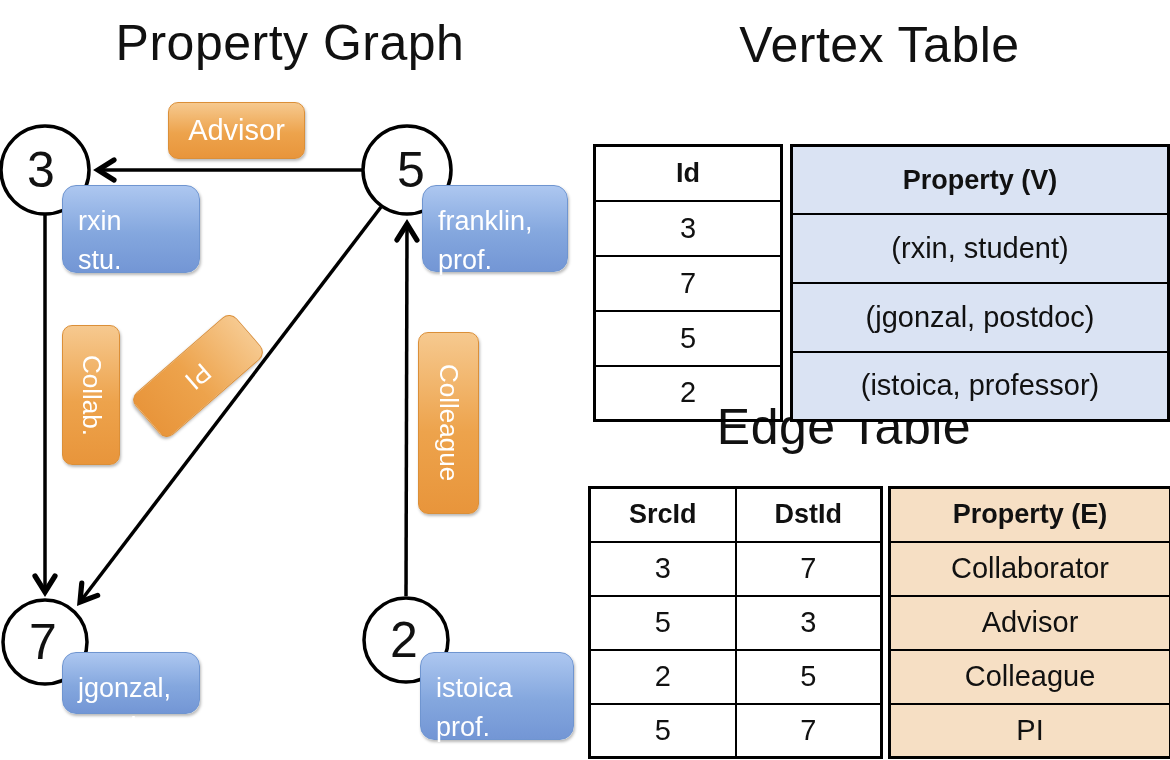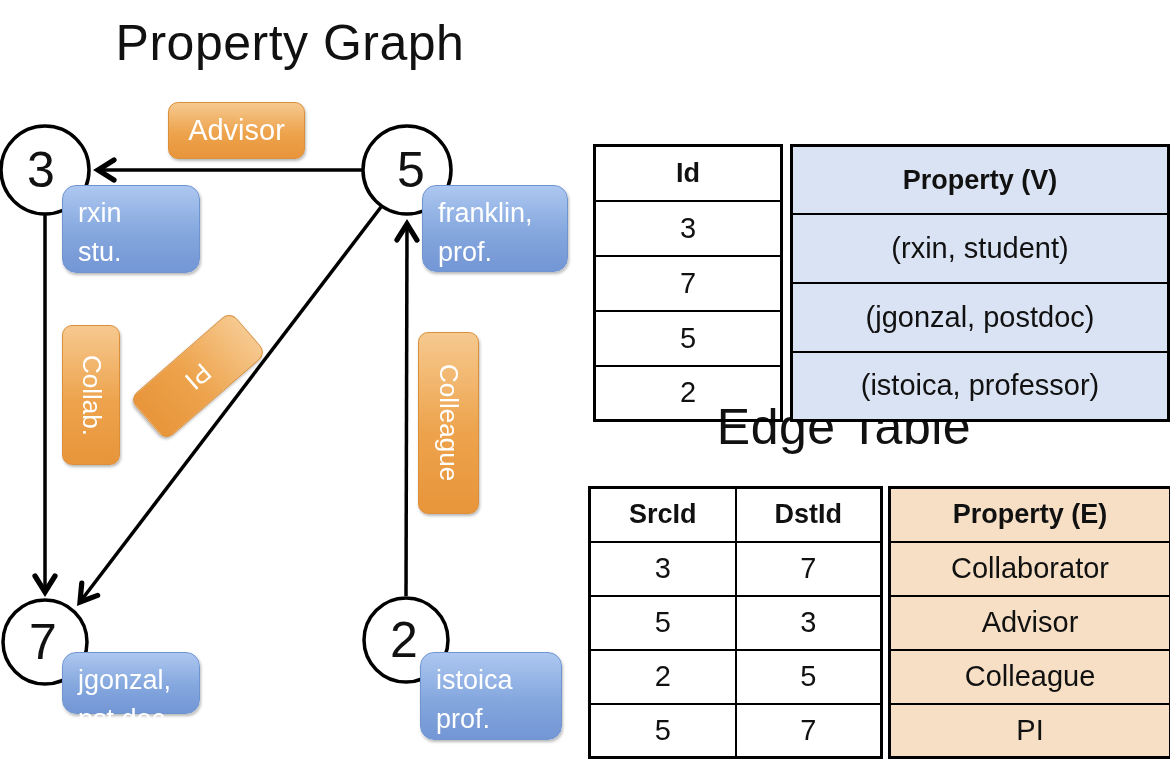--- a/index.html
+++ b/index.html
@@ -23,26 +23,26 @@
   #elabel-advisor{left:168px;top:102px;width:135px;height:55px;}
   #elabel-collab{left:62px;top:325px;width:56px;height:138px;}
   #elabel-pi{left:170px;top:309px;width:54px;height:132px;transform:rotate(49deg);}
   #elabel-colleague{left:418px;top:332px;width:59px;height:180px;}
 
   
   .nlabel{position:absolute;color:#fff;border-radius:14px;border:1px solid #6f95d0;
     background:linear-gradient(180deg,#accTe 0%,#7396d5 100%);
     background:linear-gradient(180deg,#adc7f0 0%,#84a7de 55%,#7396d5 100%);
     box-shadow:1px 2px 3px rgba(0,0,0,0.28);font-size:27px;line-height:1.45;
-    padding:8px 0 0 15px;box-sizing:border-box;}
+    padding:16px 0 0 15px;box-sizing:border-box;}
   .nlabel span{display:block;}
   #nlabel-3{left:62px;top:185px;width:138px;height:88px;}
   #nlabel-5{left:422px;top:185px;width:146px;height:87px;}
   #nlabel-7{left:62px;top:652px;width:138px;height:62px;}
-  #nlabel-2{left:420px;top:652px;width:142px;height:88px;}
+  #nlabel-2{left:420px;top:652px;width:154px;height:88px;}
 
   
   .tbl-wrap{position:absolute;display:flex;}
   #vertex-table{left:593px;top:100px;gap:7px;margin-top:44px;}
   #edge-table{left:588px;top:486px;gap:5px;}
   table.t{border-collapse:collapse;border:3px solid #000;table-layout:fixed;}
   table.t th,table.t td{border:2px solid #000;text-align:center;vertical-align:middle;
     padding:0;box-sizing:border-box;font-weight:normal;color:#111;overflow:hidden;white-space:nowrap;}
   #vertex-table th,#vertex-table td{height:55px;}
   #edge-table th,#edge-table td{height:54px;}
@@ -55,20 +55,21 @@
   #et-ids th,#et-ids td{width:146px;}
   #et-prop{width:284px;}
   #et-prop th,#et-prop td{background:#f6dfc4;}
 </style>
 </head>
 <body>
 
 <div class="canvas">
 
   <div id="graph-title" class="big-title">Property Graph</div>
+  <div id="vertex-title" class="big-title">Vertex Table</div>
   <div id="edge-title" class="big-title">Edge Table</div>
 
   <svg id="graph-svg" width="580" height="760" viewBox="0 0 580 760">
     <defs>
       <marker id="arrow" viewBox="0 0 14 14" refX="11" refY="7" markerWidth="8" markerHeight="8" orient="auto-start-reverse">
         <path d="M3,2 L11,7 L3,12" fill="none" stroke="#000" stroke-width="2.6" stroke-linecap="round"></path>
       </marker>
     </defs>
 
     <line x1="363" y1="170" x2="98" y2="170" stroke="#000" stroke-width="3.5" marker-end="url(#arrow)"></line>

